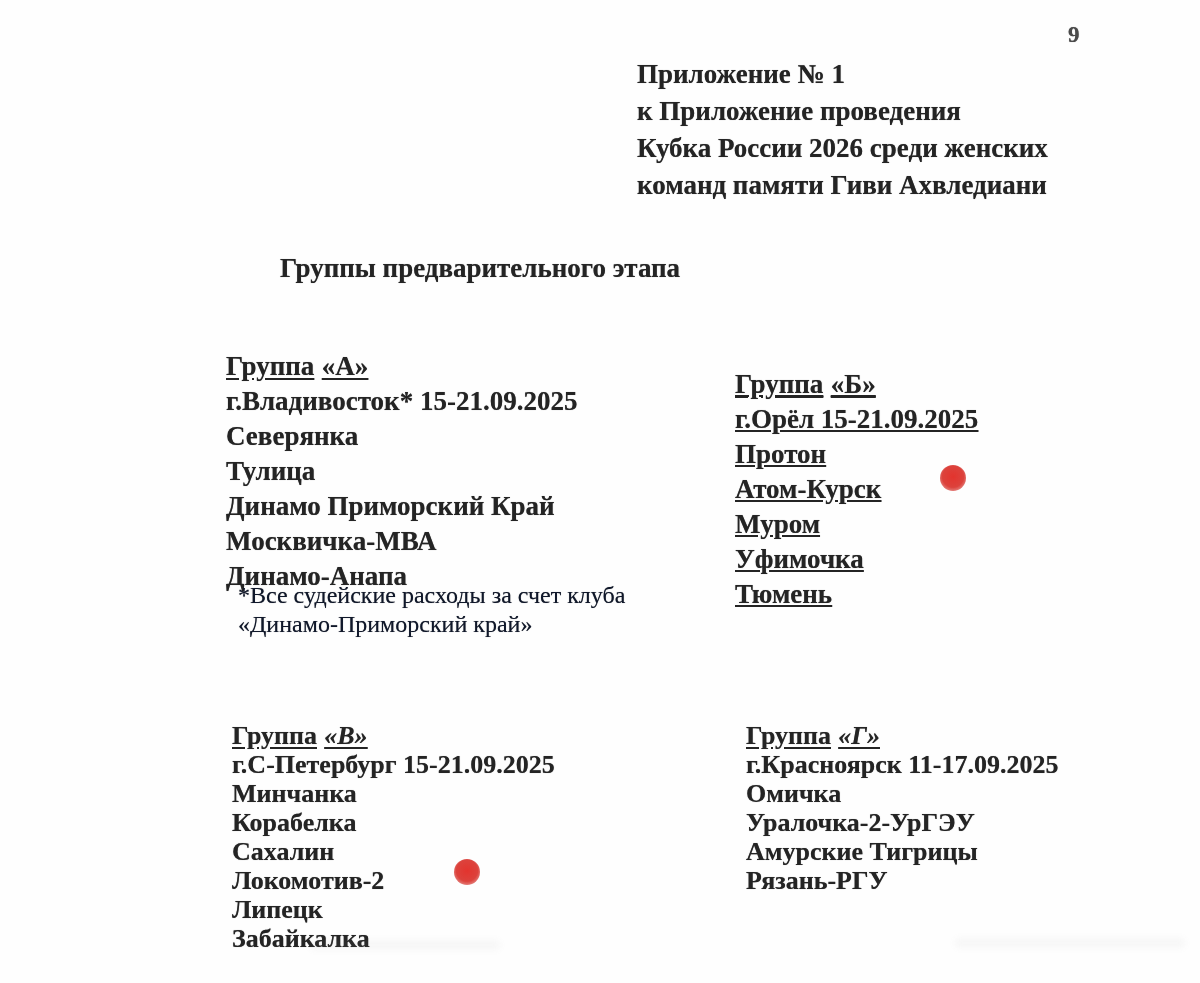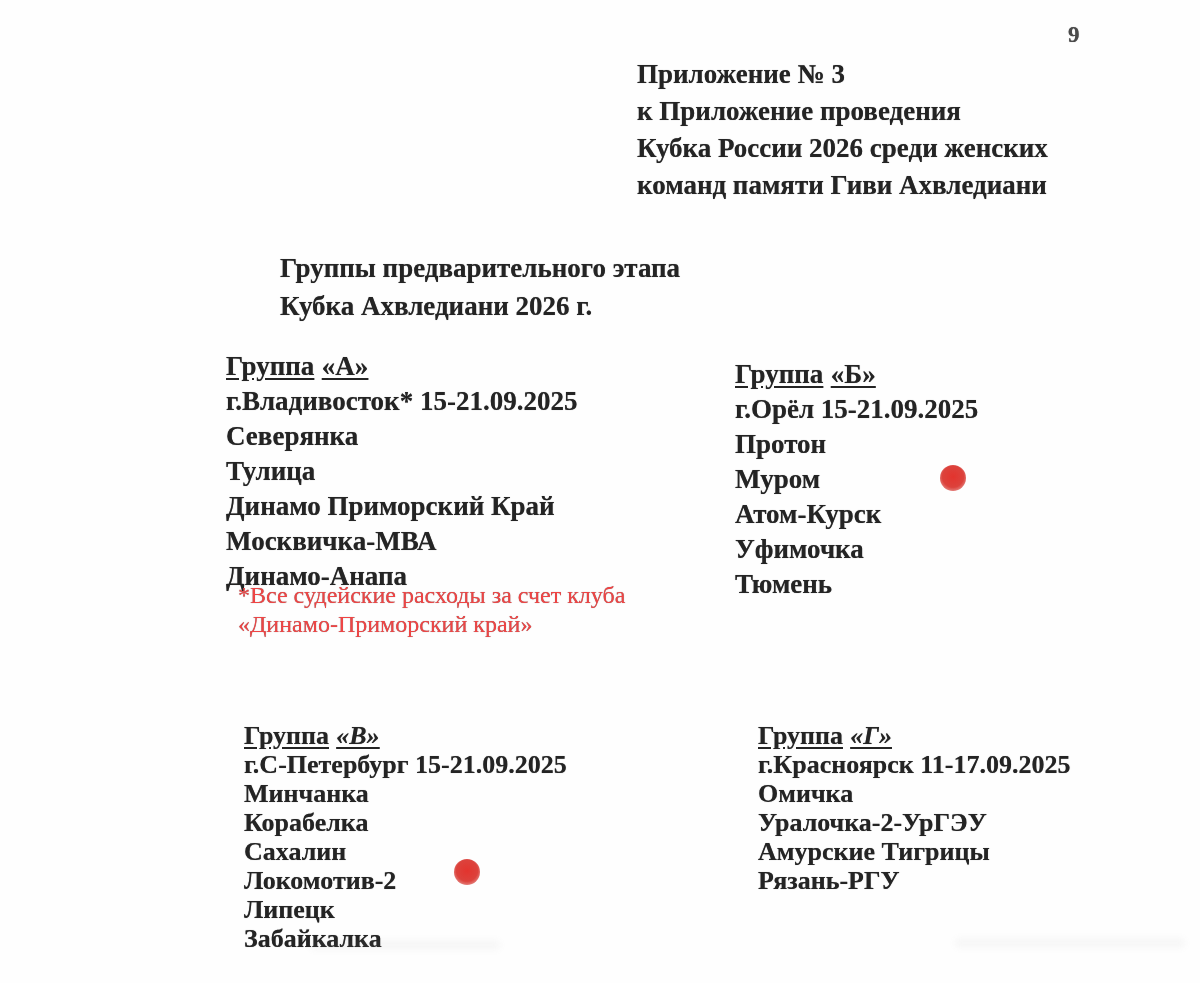--- a/index.html
+++ b/index.html
@@ -53,41 +53,41 @@
   .group {
     position: absolute;
     font-weight: bold;
   }
   .group .line { display: block; }
 
   .group-a, .group-b { font-size: 27px; margin-top: 7px; }
   .group-a .heading-line, .group-b .heading-line { height: 33px; line-height: 33px; }
   .group-a .line, .group-b .line { height: 35px; line-height: 35px; }
 
-  .group-v, .group-g { font-size: 26px; margin-left: 12px; }
+  .group-v, .group-g { font-size: 26px; }
   .group-v .heading-line, .group-g .heading-line { height: 27px; line-height: 27px; }
   .group-v .line, .group-g .line { height: 29px; line-height: 29px; }
 
   .group-a { left: 226px; top: 342px; }
-  .group-b { left: 735px; top: 350px; }
+  .group-b { left: 735px; top: 360px; text-decoration: underline; }
   .group-v { left: 232px; top: 721px; }
   .group-g { left: 746px; top: 721px; }
 
   .hu { text-decoration: underline; text-underline-offset: 3px; }
   .mark { margin-left: 0.28em; }
   .mark.italic { font-style: italic; }
 
   .footnote {
     position: absolute;
     left: 238px;
     top: 581px;
     font-size: 24px;
     font-weight: normal;
     line-height: 29px;
-    color: #ef4444;
+    color: #0f172a;
   }
 
   .red-dot {
     position: absolute;
     width: 26px;
     height: 26px;
     border-radius: 50%;
     background: radial-gradient(circle at 50% 45%, #e3342e 0%, #dc423c 55%, rgba(217,72,66,0.75) 72%, rgba(217,72,66,0) 92%);
     filter: blur(0.4px);
   }
@@ -106,51 +106,50 @@
   .artifact-2 { left: 955px; top: 938px; width: 230px; }
 </style>
 </head>
 <body>
 
 <div class="page">
 
   <div class="page-number txt">9</div>
 
   <div class="doc-header">
-    <div class="txt">Приложение № 3</div>
+    <div class="txt">Приложение № 1</div>
     <div class="txt">к Приложение проведения</div>
     <div class="txt">Кубка России 2026 среди женских</div>
     <div class="txt">команд памяти Гиви Ахвледиани</div>
   </div>
 
   <div class="doc-title">
     <div class="txt">Группы предварительного этапа</div>
-    <div class="txt">Кубка Ахвледиани 2026 г.</div>
   </div>
 
   <div class="group group-a">
     <div class="line heading-line txt">
       <span class="hu"><span>Группа</span><span class="mark">«А»</span></span>
     </div>
     <div class="line txt">г.Владивосток* 15-21.09.2025</div>
     <div class="line txt">Северянка</div>
     <div class="line txt">Тулица</div>
     <div class="line txt">Динамо Приморский Край</div>
     <div class="line txt">Москвичка-МВА</div>
     <div class="line txt">Динамо-Анапа</div>
   </div>
 
   <div class="group group-b">
     <div class="line heading-line txt">
       <span class="hu"><span>Группа</span><span class="mark">«Б»</span></span>
     </div>
     <div class="line txt">г.Орёл 15-21.09.2025</div>
     <div class="line txt">Протон</div>
+    <div class="line txt">Атом-Курск</div>
     <div class="line txt">Муром</div>
-    <div class="line txt">Атом-Курск</div>
     <div class="line txt">Уфимочка</div>
     <div class="line txt">Тюмень</div>
   </div>
 
   <div class="footnote">
     <div class="txt">*Все судейские расходы за счет клуба</div>
     <div class="txt">«Динамо-Приморский край»</div>
   </div>
 
   <div class="group group-v">

